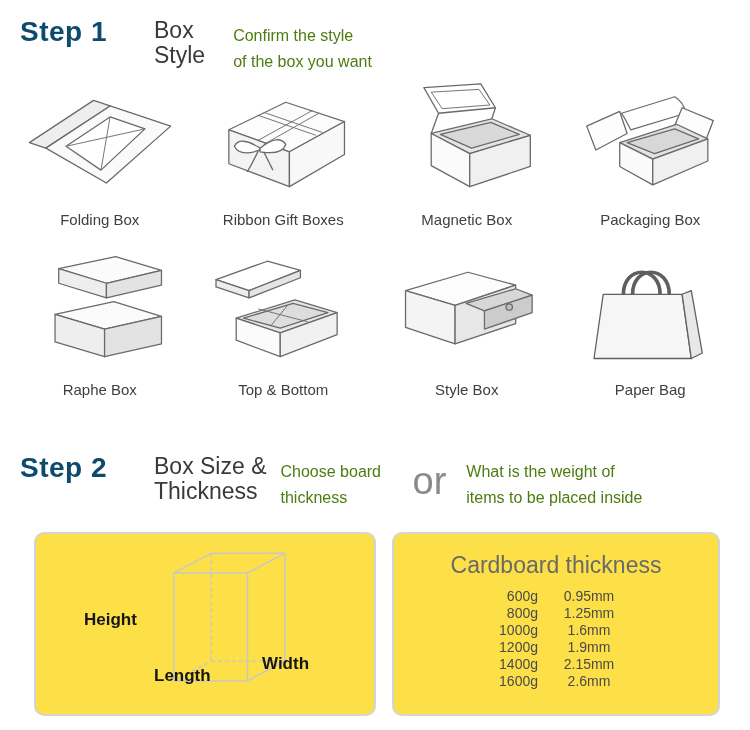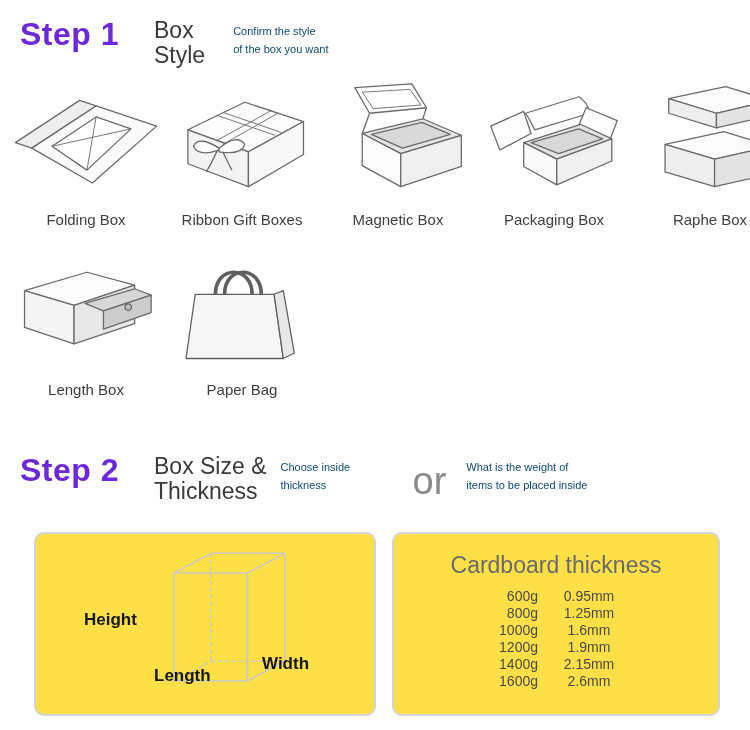--- a/index.html
+++ b/index.html
@@ -4,30 +4,30 @@
 <style>
   * { box-sizing: border-box; margin: 0; padding: 0; }
   html,body { background:#fff; }
   body { font-family: "Liberation Sans", sans-serif; }
   .page { position: relative; width: 750px; height: 730px; background:#fff; overflow: hidden; }
 
   
   .step-row { position: absolute; left: 20px; display: flex; align-items: flex-start; }
   .step-row.s1 { top: 16px; }
   .step-row.s2 { top: 452px; }
-  .step-big { font-size: 32px; font-weight: 700; color: #6d28d9; width: 134px; letter-spacing: 0.5px; }
+  .step-big { font-size: 28px; font-weight: 700; color: #0c4a6e; width: 134px; letter-spacing: 0.5px; }
   .step-title { font-size: 23px; font-weight: 400; color: #3a3a3a; line-height: 1.1; padding-top: 2px; }
-  .step-desc { margin-left: 28px; padding-top: 7px; font-size: 11px; color: #0c4a6e; line-height: 1.6; }
+  .step-desc { margin-left: 28px; padding-top: 7px; font-size: 16px; color: #4d7c0f; line-height: 1.6; }
   .s2 .step-desc { margin-left: 14px; width: 126px; }
   .or-word { font-size: 38px; color: #8a8a8a; padding: 8px 18px 0 6px; }
   .s2 .step-desc.b { width: 190px; margin-left: 2px; }
 
   
   .box-grid { position: absolute; top: 82px; left: 8px; width: 734px;
-              display: grid; grid-template-columns: repeat(6, 1fr); row-gap: 24px; }
+              display: grid; grid-template-columns: repeat(4, 1fr); row-gap: 24px; }
   .box-item { display: flex; flex-direction: column; align-items: center; }
   .box-svg { width: 156px; height: 124px; display: block; }
   .box-label { margin-top: 5px; font-size: 15px; color: #3f3f3f; }
 
   
   .panels { position: absolute; top: 532px; left: 34px; width: 686px; height: 184px; display: flex; gap: 16px; }
   .panel { border: 2px solid #d4d4d4; border-radius: 10px; background: #fde047; position: relative; }
   .panel.dims { width: 342px; padding-left: 26px; }
   .panel.thick { flex: 1; }
 
@@ -160,21 +160,21 @@
       <svg class="box-svg" viewBox="0 0 170 135">
         <g stroke="#6a6a6a" stroke-width="1.4" stroke-linejoin="round">
           <polygon points="18,42 86,22 138,36 72,58" fill="#fcfcfc"></polygon>
           <polygon points="18,42 72,58 72,100 18,82" fill="#f4f4f4"></polygon>
           <polygon points="72,58 138,36 138,78 72,100" fill="#e7e7e7"></polygon>
           <polygon points="84,56 138,40 156,47 104,64" fill="#d7d7d7"></polygon>
           <polygon points="104,64 156,47 156,66 104,84" fill="#cccccc"></polygon>
           <circle cx="131" cy="60" r="3.5" fill="#bfbfbf"></circle>
         </g>
       </svg>
-      <figcaption class="box-label">Length Box</figcaption>
+      <figcaption class="box-label">Style Box</figcaption>
     </figure>
 
     <figure class="box-item">
       <svg class="box-svg" viewBox="0 0 170 135">
         <g stroke="#5f5f5f" stroke-width="1.4" stroke-linejoin="round" fill="none">
           <path d="M66,46 C66,14 106,14 106,46" stroke-width="4" stroke-linecap="round"></path>
           <path d="M56,46 C56,14 96,14 96,46" stroke-width="4" stroke-linecap="round"></path>
           <polygon points="34,46 120,46 130,116 24,116" fill="#f6f6f6"></polygon>
           <polygon points="120,46 130,42 142,110 130,116" fill="#e8e8e8"></polygon>
         </g>
@@ -184,21 +184,21 @@
 
   </div>
 
   <div class="step-row s2">
     <div class="step-big">Step 2</div>
     <div class="step-title">
       <div>Box Size &amp;</div>
       <div>Thickness</div>
     </div>
     <div class="step-desc">
-      <div>Choose inside</div>
+      <div>Choose board</div>
       <div>thickness</div>
     </div>
     <div class="or-word">or</div>
     <div class="step-desc b">
       <div>What is the weight of</div>
       <div>items to be placed inside</div>
     </div>
   </div>
 
   <div class="panels">

